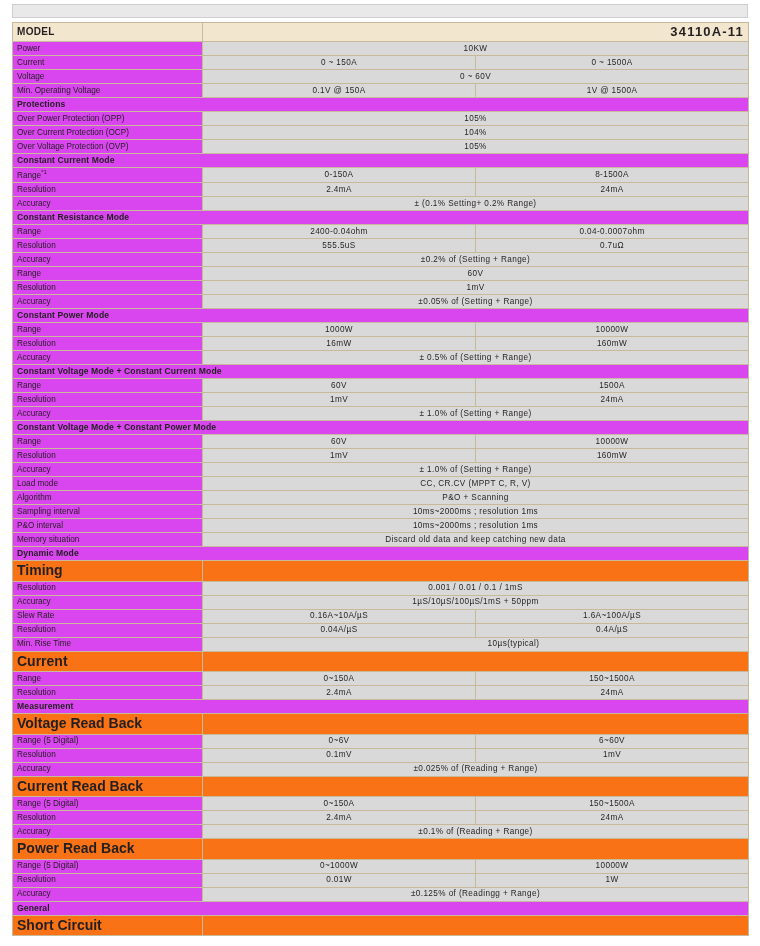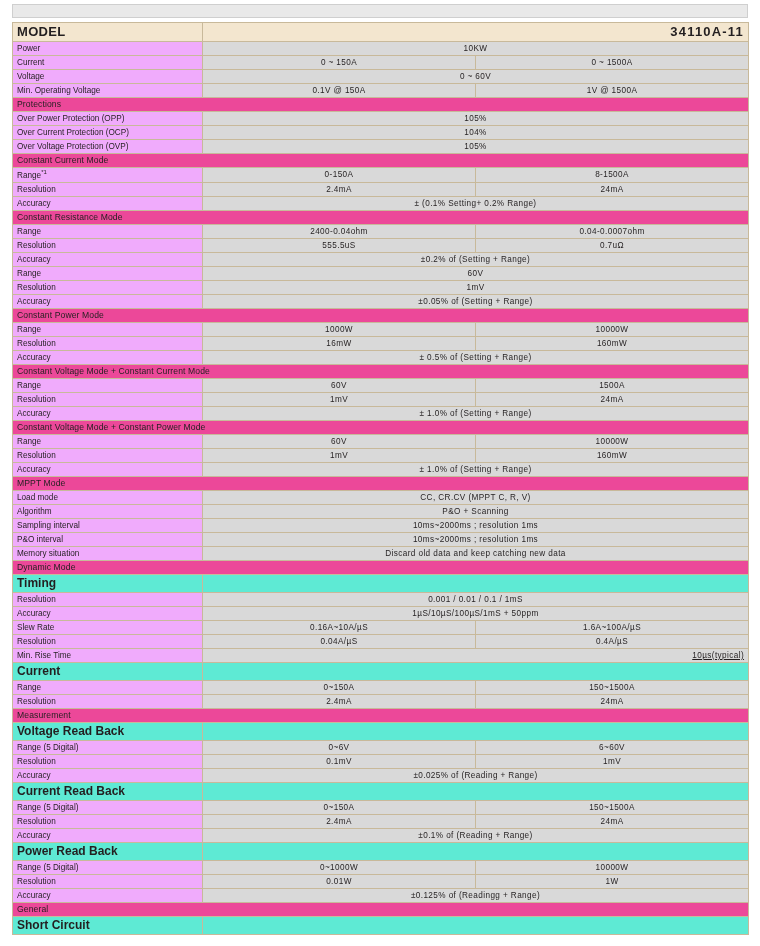--- a/index.html
+++ b/index.html
@@ -35,44 +35,44 @@
     vertical-align: middle;
     overflow: hidden;
     white-space: nowrap;
   }
   col.c-label { width: 190px; }
   col.c-a { width: 273px; }
   col.c-b { width: 273px; }
 
   
   tr.section td {
-    background: #ec4899;
-    font-weight: normal;
+    background: #d946ef;
+    font-weight: bold;
     font-size: 8.6px;
     letter-spacing: 0.1px;
   }
   tr.sub td {
-    background: #5eead4;
+    background: #f97316;
     font-weight: bold;
-    font-size: 12px;
+    font-size: 14px;
   }
   tr.data td.label {
-    background: #f0abfc;
+    background: #d946ef;
   }
   tr.data td.val {
     background: #d9d9d9;
     text-align: center;
     letter-spacing: 0.4px;
   }
   tr.header-row td {
     background: #f3e6cf;
     font-weight: bold;
   }
   tr.header-row td.model-label {
-    font-size: 13px;
+    font-size: 10px;
     letter-spacing: 0.3px;
     margin-top: 12px;
   }
   tr.header-row td.model-value {
     font-size: 13px;
     text-align: right;
     letter-spacing: 1.2px;
   }
   .topbar {
     position: absolute;
@@ -236,23 +236,20 @@
         </tr>
         <tr class="data">
           <td class="label"><span>Resolution</span></td>
           <td class="val">1mV</td>
           <td class="val">160mW</td>
         </tr>
         <tr class="data">
           <td class="label"><span>Accuracy</span></td>
           <td class="val" colspan="2">± 1.0% of (Setting + Range)</td>
         </tr>
-        <tr class="section">
-          <td colspan="3">MPPT Mode</td>
-        </tr>
         <tr class="data">
           <td class="label"><span>Load mode</span></td>
           <td class="val" colspan="2">CC, CR.CV (MPPT C, R, V)</td>
         </tr>
         <tr class="data">
           <td class="label"><span>Algorithm</span></td>
           <td class="val" colspan="2">P&amp;O + Scanning</td>
         </tr>
         <tr class="data">
           <td class="label"><span>Sampling interval</span></td>
@@ -286,21 +283,21 @@
           <td class="val">0.16A~10A/µS</td>
           <td class="val">1.6A~100A/µS</td>
         </tr>
         <tr class="data">
           <td class="label"><span>Resolution</span></td>
           <td class="val">0.04A/µS</td>
           <td class="val">0.4A/µS</td>
         </tr>
         <tr class="data">
           <td class="label"><span>Min. Rise Time</span></td>
-          <td class="val" colspan="2" style="text-align: right; padding-left: 80px; text-decoration: underline;">10µs(typical)</td>
+          <td class="val" colspan="2" style="text-align: center; padding-left: 80px;">10µs(typical)</td>
         </tr>
         <tr class="sub">
           <td>Current</td>
           <td colspan="2"></td>
         </tr>
         <tr class="data">
           <td class="label"><span>Range</span></td>
           <td class="val">0~150A</td>
           <td class="val">150~1500A</td>
         </tr>

